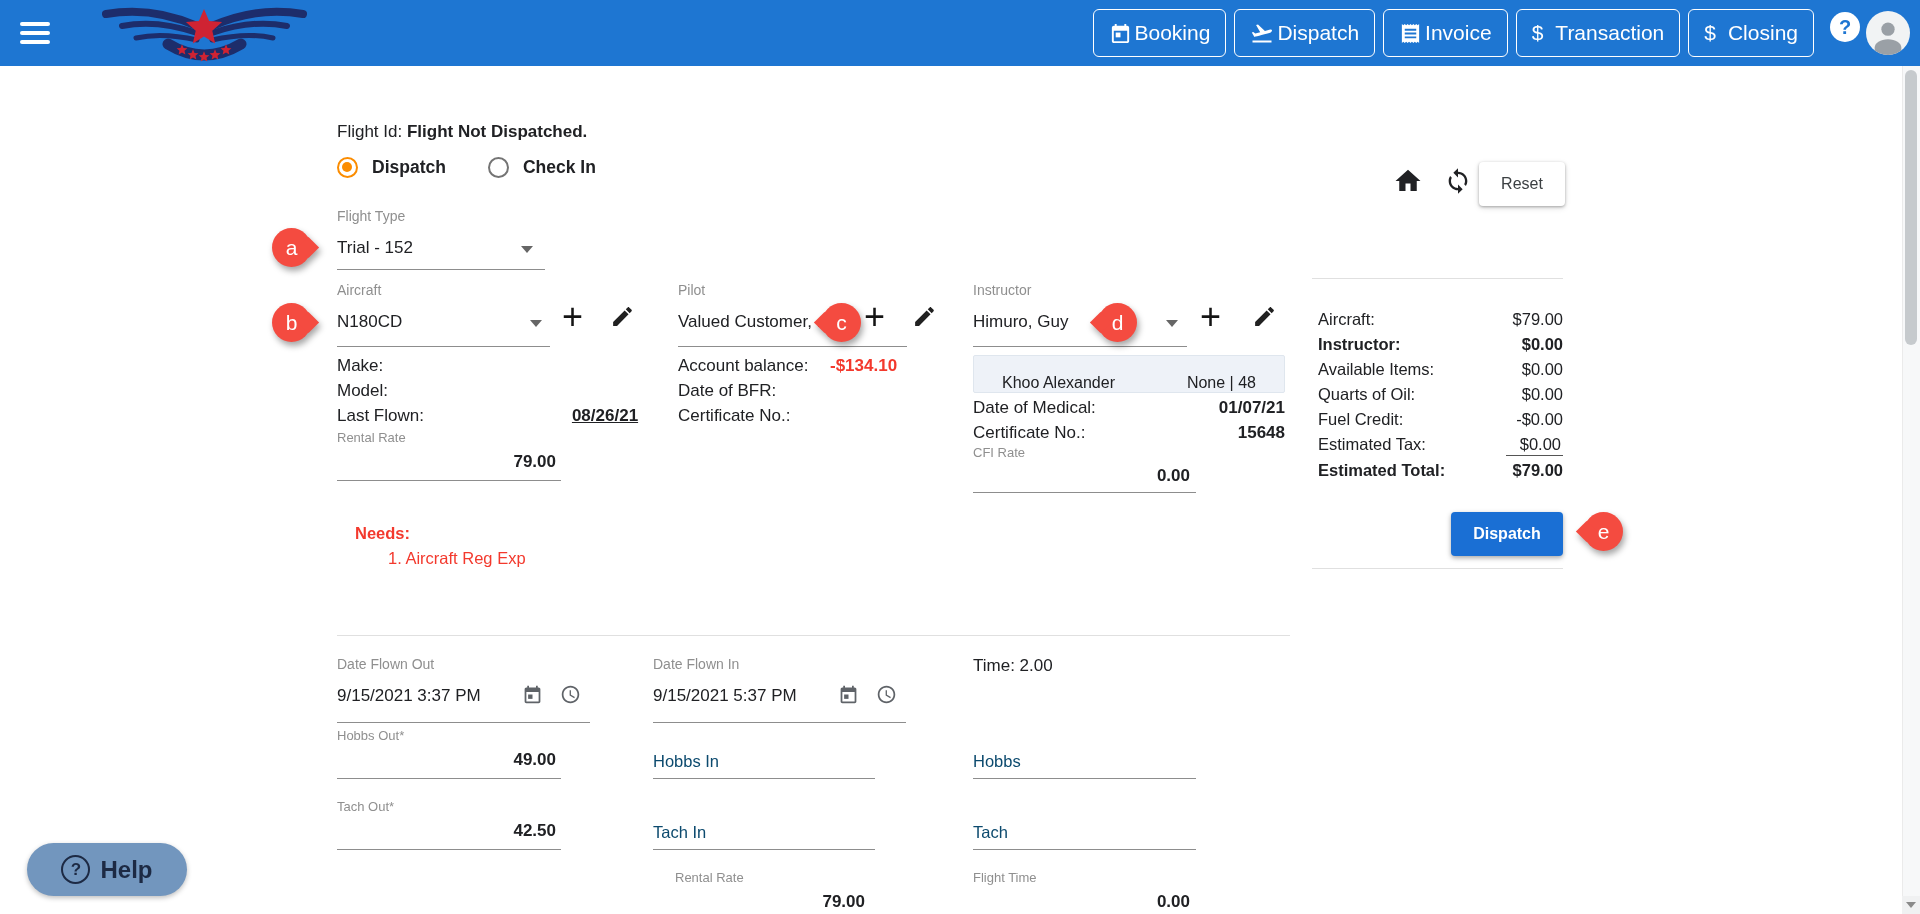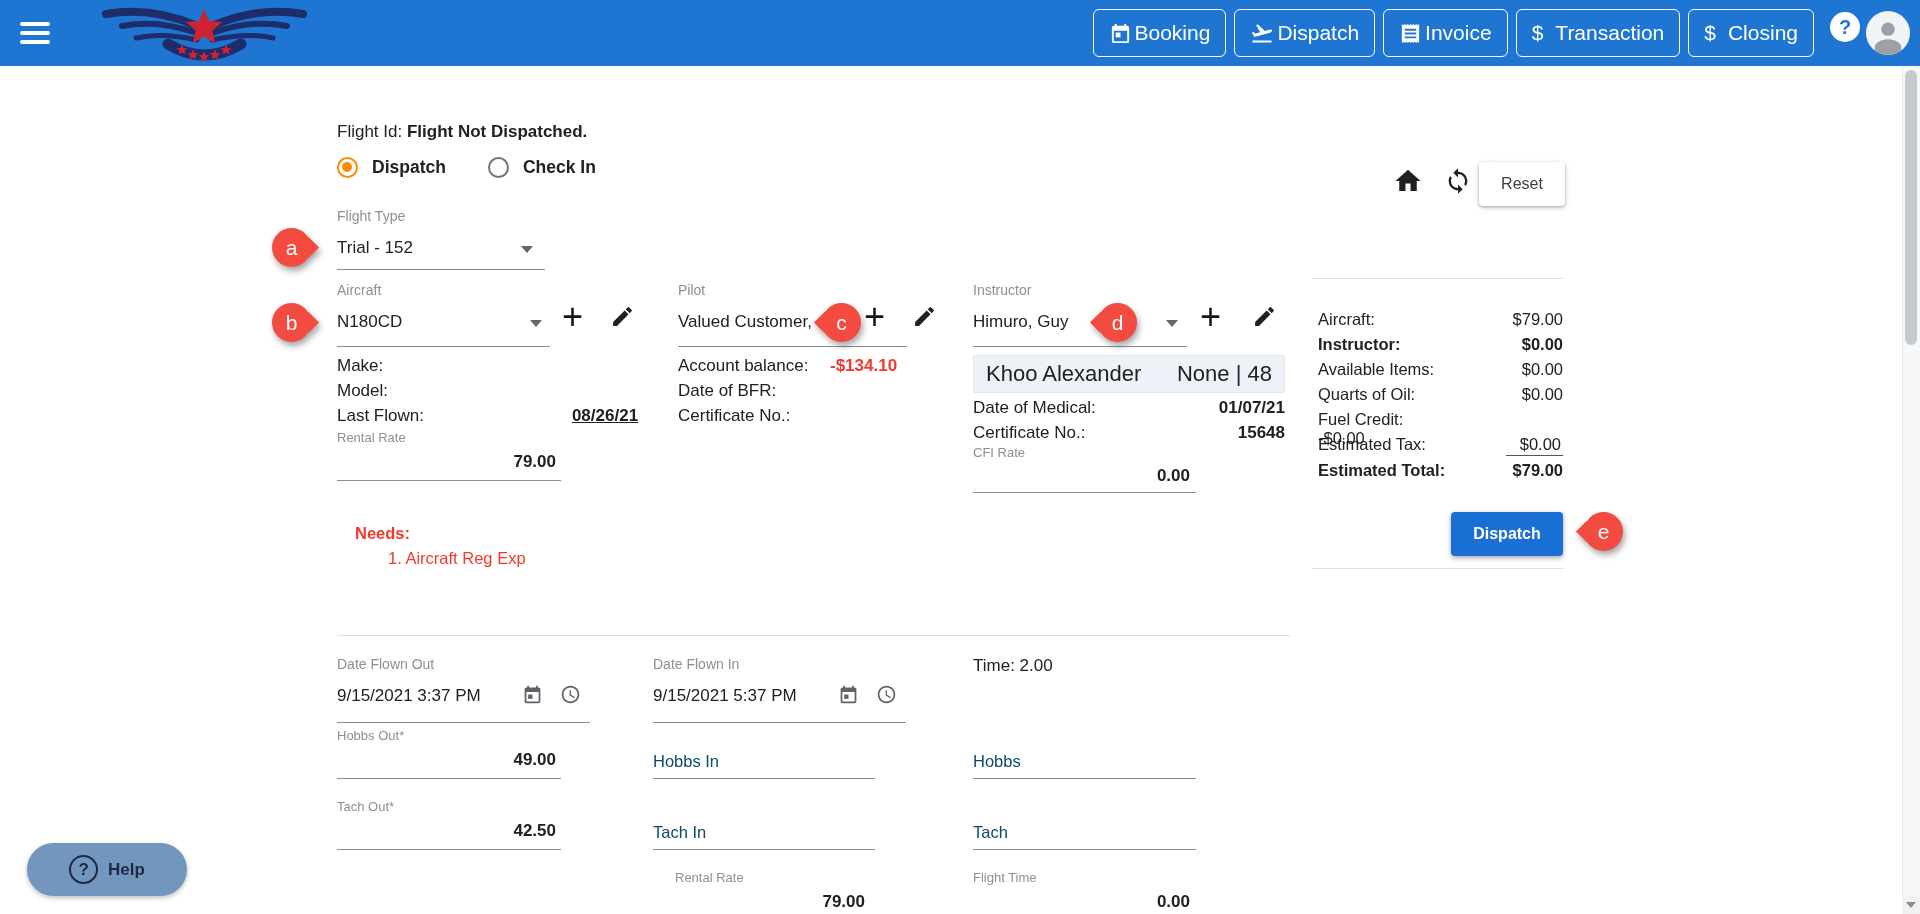--- a/index.html
+++ b/index.html
@@ -45,25 +45,25 @@
   .pin{position:absolute;width:39px;height:39px;border-radius:50%;background:#f44b40;color:#fff;display:flex;align-items:center;justify-content:center;font-size:21px;filter:drop-shadow(2px 4px 3px rgba(0,0,0,.35));z-index:5;}
   .pin::after{content:'';position:absolute;top:12px;width:15px;height:15px;background:#f44b40;transform:rotate(45deg);z-index:-1;}
   .pin.tip-right::after{right:-5px;}
   .pin.tip-left::after{left:-5px;}
 
   
   .reset-btn{position:absolute;left:1479px;top:162px;width:86px;height:44px;background:#fff;border-radius:4px;box-shadow:0 1px 3px rgba(0,0,0,.3),0 2px 6px rgba(0,0,0,.12);display:flex;align-items:center;justify-content:center;font-size:16px;color:#3c4043;cursor:pointer;}
   .dispatch-btn{position:absolute;left:1451px;top:512px;width:112px;height:44px;background:#1a6fd4;border-radius:4px;box-shadow:0 2px 5px rgba(0,0,0,.35);display:flex;align-items:center;justify-content:center;color:#fff;font-size:16px;font-weight:700;cursor:pointer;}
   .help-pill{position:absolute;left:27px;top:843px;width:160px;height:53px;border-radius:28px;background:#7296be;display:flex;align-items:center;justify-content:center;gap:10px;cursor:pointer;box-shadow:0 2px 5px rgba(0,0,0,.25);}
   .help-q{width:25px;height:25px;border-radius:50%;border:2.5px solid #1d2a44;color:#1d2a44;font-weight:700;font-size:17px;display:flex;align-items:center;justify-content:center;}
-  .help-pill .txt{font-size:17px;font-weight:700;color:#1d2a44;}
+  .help-pill .txt{font-size:24px;font-weight:700;color:#1d2a44;}
 
   
   .sumrow{position:absolute;left:1318px;width:245px;height:21px;font-size:16.5px;display:flex;justify-content:space-between;}
-  .khoo-box{position:absolute;left:973px;top:355px;width:312px;height:38px;background:#eef2f8;border:1px solid #dfe6ee;border-radius:2px;box-sizing:border-box;display:flex;align-items:center;justify-content:space-between;padding:0 12px;font-size:22px;cursor:pointer;}
+  .khoo-box{position:absolute;left:973px;top:355px;width:312px;height:38px;background:#eef2f8;border:1px solid #dfe6ee;border-radius:2px;box-sizing:border-box;display:flex;align-items:flex-end;justify-content:space-between;padding:0 28px;font-size:16px;cursor:pointer;}
 
   
   .sb-track{position:absolute;left:1902px;top:66px;width:18px;height:848px;background:#f7f8f9;border-left:1px solid #ebebeb;}
   .sb-thumb{position:absolute;left:1905px;top:70px;width:12px;height:275px;background:#c6cacd;border-radius:7px;cursor:pointer;}
   .sb-corner{position:absolute;left:1902px;top:896px;width:18px;height:18px;background:#f0f1f2;display:flex;align-items:center;justify-content:center;cursor:pointer;}
   .sb-corner .c{width:0;height:0;border-left:5px solid transparent;border-right:5px solid transparent;border-top:6px solid #8a8a8a;}
 </style>
 </head>
 <body>
 
@@ -236,21 +236,21 @@
       <span>$0.00</span>
   </div>
   <div class="sumrow" style="top:360px;">
     <span>Available Items:</span>
       <span>$0.00</span>
   </div>
   <div class="sumrow" style="top:385px;">
     <span>Quarts of Oil:</span>
       <span>$0.00</span>
   </div>
-  <div class="sumrow" style="top:410px;flex-direction:column;">
+  <div class="sumrow" style="top:410px;">
     <span>Fuel Credit:</span>
       <span>-$0.00</span>
   </div>
   <div class="sumrow" style="top:435px;">
     <span>Estimated Tax:</span>
       <span style="border-bottom:1px solid #555;padding:0 2px 2px 14px;">$0.00</span>
   </div>
   <div class="sumrow bold" style="top:461px;">
     <span>Estimated Total:</span>
       <span>$79.00</span>

